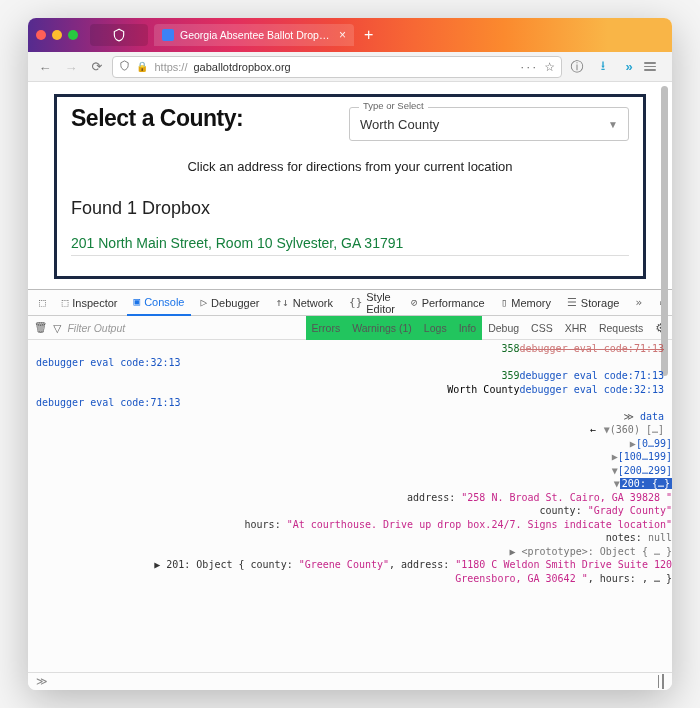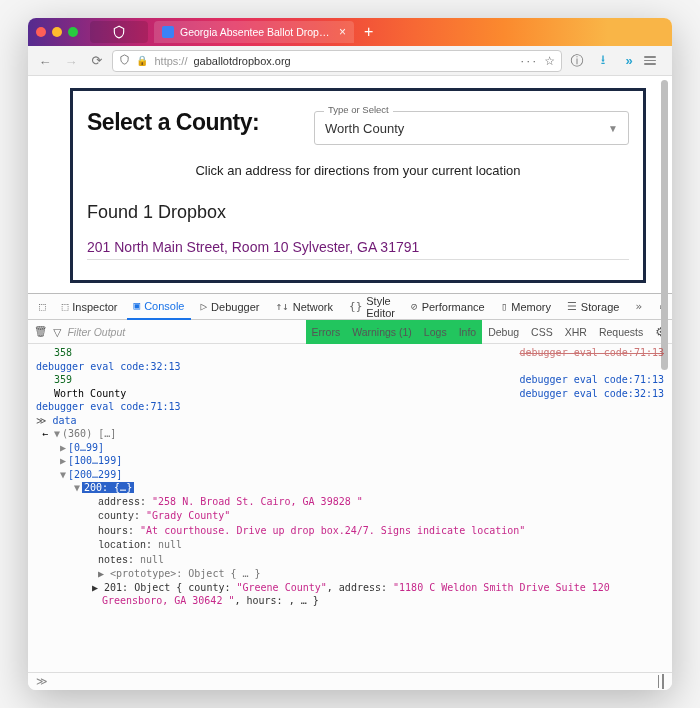--- a/index.html
+++ b/index.html
@@ -16,21 +16,21 @@
     top: 18px; left: 28px; right: 28px; bottom: 18px;
     background: #fff;
     border-radius: 8px;
     box-shadow: 0 10px 40px rgba(0,0,0,.25);
     overflow: hidden;
     display: flex;
     flex-direction: column;
   }
   
   .titlebar {
-    height: 28px;
+    height: 34px;
     background: linear-gradient(90deg, #552b8f 0%, #c0266e 18%, #e22f5e 32%, #f04a3a 48%, #f76834 60%, #fb8a2e 74%, #f9b547 90%);
     display: flex;
     align-items: center;
     padding: 0 8px;
     gap: 6px;
   }
   .traffic { display: flex; gap: 6px; margin-right: 6px; }
   .traffic span { width: 10px; height: 10px; border-radius: 50%; display: block; }
   .t-red { background:#ff5f57; } .t-yel { background:#febc2e; } .t-grn { background:#28c840; }
   .shield-area {
@@ -68,41 +68,40 @@
   .menu3 span { width:12px; height:1.5px; background:#888; display:block; border-radius:1px;}
   
   .content {
     flex:0 0 auto;
     background:#fff;
     padding: 12px 26px 10px 26px;
     position:relative;
   }
   .county-card {
     border:3px solid #1a2842;
-    padding: 18px 14px 20px 14px;
-    margin-left: 16px;
+    padding: 8px 14px 20px 14px;
   }
   .cc-top { display:flex; align-items:flex-start; justify-content:space-between; gap:20px; }
   .cc-title { font-size:23px; font-weight:800; font-family: Arial, sans-serif; color:#111; letter-spacing:-.5px; }
   .select-wrap {
-    position:relative; width:315px; margin-top:2px;
+    position:relative; width:280px; margin-top:2px;
   }
   .select-legend {
     position:absolute; top:-7px; left:10px; background:#fff; padding:0 4px;
     font-size:9.5px; color:#666;
   }
   .select-box {
     border:1px solid #c8c8c8; border-radius:3px; height:34px;
     display:flex; align-items:center; justify-content:space-between;
     padding:0 10px; font-size:13px; color:#333;
   }
   .select-box .caret { font-size:10px; color:#888; }
   .instr { text-align:center; font-size:13px; color:#222; margin:18px 0 24px 0; }
   .found { font-size:18px; color:#222; margin-bottom:16px; }
-  .addr-link { color:#701a75; font-size:14px; font-weight:500; margin-bottom:4px; }
+  .addr-link { color:#15803d; font-size:14px; font-weight:500; margin-bottom:4px; }
   .desc { font-size:13.5px; font-style:italic; color:#222; line-height:1.35; margin-bottom:2px;}
   .note { font-size:13.5px; font-style:italic; color:#e17a2a; margin-bottom:8px;}
   .hr { height:1px; background:#ddd; margin-top:4px;}
   .need-help { text-align:center; font-size:22px; font-weight:800; margin-top:20px; font-family: Arial, sans-serif;}
   .page-scroll { position:absolute; top:4px; right:4px; bottom:0; width:7px; }
   .page-thumb { position:absolute; top:0; width:7px; height:290px; background:#bfbfbf; border-radius:4px; }
 
   
   .devtools {
     flex:1; border-top:1px solid #bbb; background:#fcfcfc;
@@ -125,34 +124,35 @@
   }
   .dt-toolbar .left { display:flex; align-items:center; gap:6px; padding-left:6px;}
   .dt-toolbar .filter { color:#999; font-style:italic;}
   .dt-toolbar .spacer {flex:1;}
   .dt-toolbar .pill { padding:0 6px; height:24px; display:flex; align-items:center; }
   .dt-toolbar .pill.sel { background:#22c55e;}
   .gear { font-size:12px; }
   .dt-body {
     flex:1; overflow:hidden; position:relative; font-size:10px; line-height:1.35;
     padding: 2px 0 2px 8px;
+    text-align: right;
   }
   .row { display:flex; justify-content:space-between; padding-right:8px; white-space:nowrap;}
   .row .r { flex:0 0 auto; }
   .row .l { flex:1; overflow:hidden; text-overflow:ellipsis;}
   .grn { color:#126b24; }
   .blu { color:#1a56c4; }
   .gray { color:#777; }
   .hl { background:#2b62c9; color:#fff; padding:0 2px;}
   .dbg-link { color:#1a56c4; }
   .dbg-link.cut { color:#b83b3b; text-decoration:line-through; opacity:.7;}
   .tree { padding-left:6px;}
   .tri { display:inline-block; width:8px; color:#888;}
   .obj-line { white-space:normal; word-break:break-word; padding-left:28px; text-indent:-10px; color:#333;}
-  .obj-key { color:#333;font-family:Liberation Mono, monospace;}
+  .obj-key { color:#333;}
   .obj-val { color:#c6288a;}
   .dt-foot {
     height:18px; border-top:1px solid #ddd; display:flex; align-items:center;
     justify-content:space-between; padding:0 8px; font-size:11px; color:#888;
   }
   .panels-ico { width:12px; height:10px; border:1px solid #888; position:relative;}
   .panels-ico::after { content:""; position:absolute; right:0; top:0; bottom:0; width:4px; border-left:1px solid #888;}
 </style>
 </head>
 <body>
@@ -323,21 +323,20 @@
         <div style="padding-left:18px">
           <div><span class="tri">▶</span><span class="blu">[0…99]</span></div>
           <div><span class="tri">▶</span><span class="blu">[100…199]</span></div>
           <div><span class="tri">▼</span><span class="blu">[200…299]</span></div>
           <div style="padding-left:14px">
             <div><span class="tri">▼</span><span class="hl">200: {…}</span></div>
             <div style="padding-left:24px">
               <div><span class="obj-key">address:</span> <span class="obj-val">"258 N. Broad St. Cairo, GA 39828 "</span></div>
               <div><span class="obj-key">county:</span> <span class="obj-val">"Grady County"</span></div>
               <div><span class="obj-key">hours:</span> <span class="obj-val">"At courthouse. Drive up drop box.24/7. Signs indicate location"</span></div>
-              <div><span class="obj-key">location:</span> <span class="gray">null</span></div>
               <div><span class="obj-key">notes:</span> <span class="gray">null</span></div>
               <div class="gray">▶ &lt;prototype&gt;: Object { … }</div>
             </div>
             <div class="obj-line">▶ 201: Object { county: <span class="obj-val">"Greene County"</span>, address: <span class="obj-val">"1180 C Weldon Smith Drive Suite 120 Greensboro, GA 30642 "</span>, hours: , … }</div>
 
           </div>
         </div>
       </div>
     </div>
     <div class="dt-foot">

